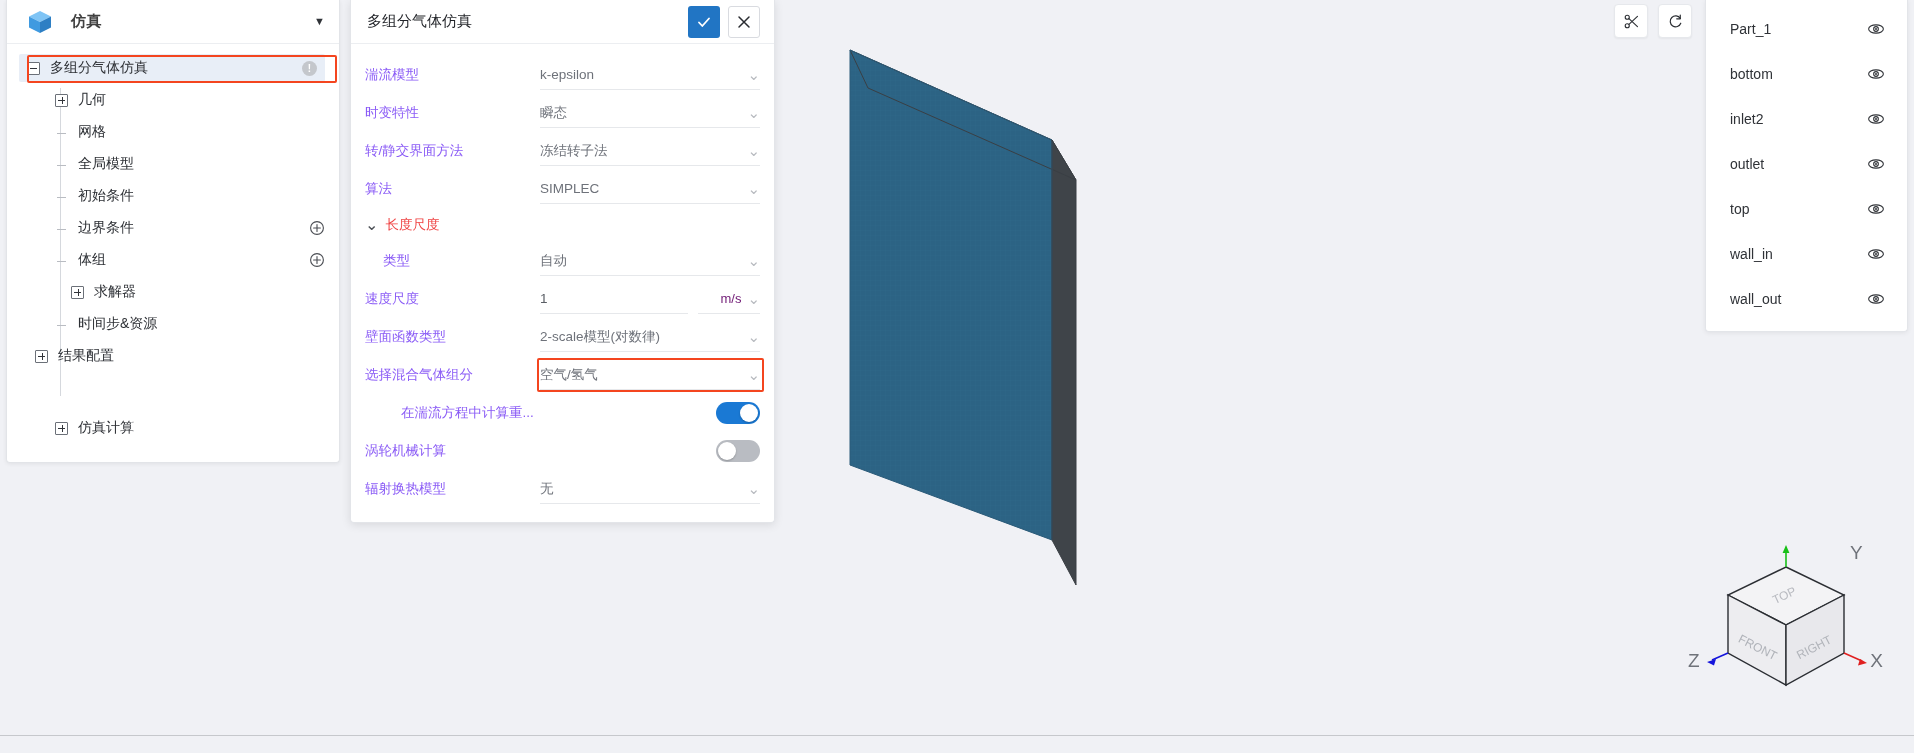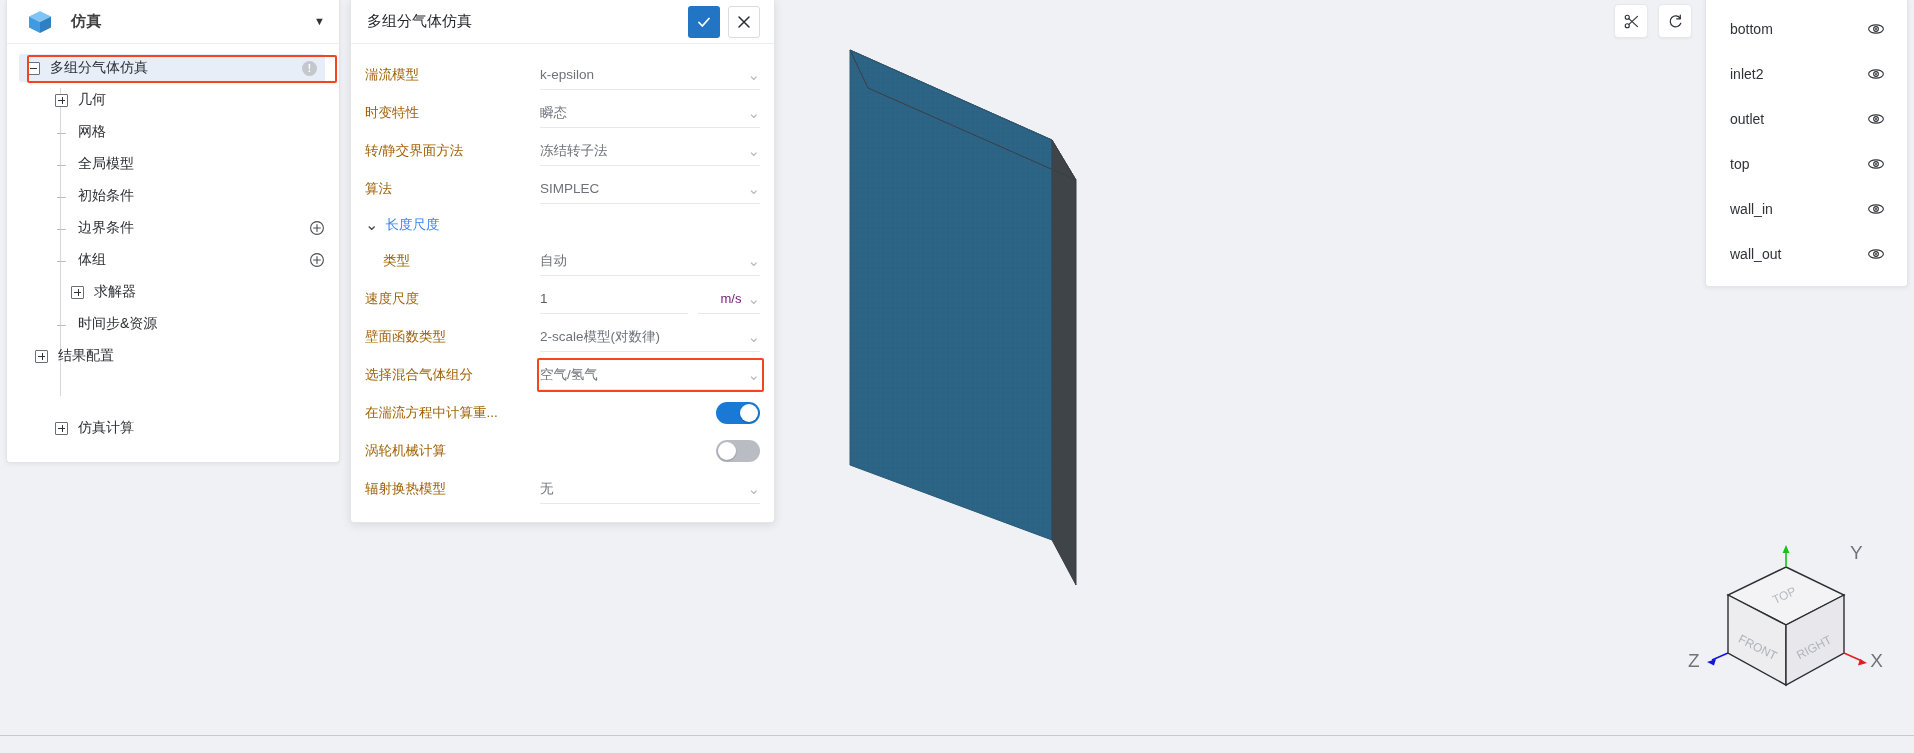--- a/index.html
+++ b/index.html
@@ -100,21 +100,21 @@
     display: flex; align-items: center; justify-content: center; cursor: pointer;
   }
   .btn-ok { background: #2175c4; color: #fff; }
   .btn-cancel { background: #fff; border: 1px solid #d9dbe0; color: #2a2c31; }
 
   .dlg-body { padding: 12px 14px 14px 14px; }
   .prop-row {
     display: flex; align-items: center; min-height: 38px;
   }
   .prop-label {
-    width: 175px; flex: 0 0 175px; font-size: 13.5px; color: #a16207;
+    width: 175px; flex: 0 0 175px; font-size: 13.5px; color: #8b5cf6;
     white-space: nowrap; overflow: hidden; text-overflow: ellipsis;
   }
   .prop-label.indent { padding-left: 18px; }
   .prop-ctrl { flex: 1 1 auto; display: flex; align-items: center; min-width: 0; }
   .select {
     flex: 1 1 auto; display: flex; align-items: center;
     border-bottom: 1px solid #e6e8eb; height: 30px; min-width: 0;
   }
   .select .val {
     font-size: 13.5px; color: #6e727a; flex: 1 1 auto;
@@ -123,21 +123,21 @@
   .chev { color: #b6b9be; font-size: 11px; flex: 0 0 auto; padding-left: 6px; }
   .select.num .val { color: #5a5e65; }
   .unit-select {
     flex: 0 0 62px; display: flex; align-items: center; justify-content: flex-end;
     border-bottom: 1px solid #e6e8eb; height: 30px; margin-left: 10px;
   }
   .unit-select .val { font-size: 13px; color: #701a75; }
 
   .group-row { display: flex; align-items: center; min-height: 34px; }
   .group-caret { color: #4e5258; font-size: 11px; margin-right: 7px; }
-  .group-title { font-size: 13.5px; color: #3b82f6; }
+  .group-title { font-size: 13.5px; color: #ef4444; }
 
   .switch {
     width: 44px; height: 22px; border-radius: 11px; position: relative;
     flex: 0 0 44px; margin-left: auto; cursor: pointer;
   }
   .switch.on { background: #1a79d4; }
   .switch.off { background: #b9bcc2; }
   .switch .knob {
     position: absolute; top: 2px; width: 18px; height: 18px; border-radius: 50%;
     background: #fff; box-shadow: 0 1px 2px rgba(0,0,0,.22);
@@ -395,21 +395,21 @@
         <div class="prop-row" style="position: relative;">
           <div class="prop-label">选择混合气体组分</div>
           <div class="prop-ctrl">
             <div class="select">
               <span class="val">空气/氢气</span>
               <span class="chev" style="font-size: 15px; line-height: 5px;">⌄</span>
             </div>
           </div>
           <div class="highlight-box" style="left: 172px; top: 2px; right: -4px; height: 34px;"></div>
         </div>
-        <div class="prop-row" style="position: relative;">
+        <div class="prop-row" style="position: relative; margin-left: 36px;">
           <div class="prop-label">在湍流方程中计算重...</div>
           <div class="prop-ctrl">
             <div class="switch on">
               <div class="knob"></div>
             </div>
           </div>
         </div>
         <div class="prop-row" style="position: relative;">
           <div class="prop-label">涡轮机械计算</div>
           <div class="prop-ctrl">
@@ -440,20 +440,28 @@
     </div>
     <div class="tb-btn">
       <svg width="17" height="17" viewBox="0 0 20 20">
         <path d="M15.6 6.4 A6.4 6.4 0 1 0 16.2 12" fill="none" stroke="#2b2e33" stroke-width="1.4" stroke-linecap="round"></path>
         <path d="M15.6 2.4 L15.6 6.8 L11.4 6.8" fill="none" stroke="#2b2e33" stroke-width="1.4" stroke-linecap="round" stroke-linejoin="round"></path>
       </svg>
     </div>
   </div>
 
   <div class="parts-panel" id="parts-host">
+      <div class="part-row">
+        <span>Part_1</span>
+        <span class="eye"><svg width="18" height="18" viewBox="0 0 20 20">
+            <ellipse cx="10" cy="10" rx="8.2" ry="4.6" fill="none" stroke="#2f3237" stroke-width="1.2"></ellipse>
+            <circle cx="10" cy="10" r="2.6" fill="none" stroke="#2f3237" stroke-width="1.2"></circle>
+            <circle cx="10" cy="10" r="1.1" fill="#2f3237"></circle>
+          </svg></span>
+      </div>
       <div class="part-row">
         <span>bottom</span>
         <span class="eye"><svg width="18" height="18" viewBox="0 0 20 20">
             <ellipse cx="10" cy="10" rx="8.2" ry="4.6" fill="none" stroke="#2f3237" stroke-width="1.2"></ellipse>
             <circle cx="10" cy="10" r="2.6" fill="none" stroke="#2f3237" stroke-width="1.2"></circle>
             <circle cx="10" cy="10" r="1.1" fill="#2f3237"></circle>
           </svg></span>
       </div>
       <div class="part-row">
         <span>inlet2</span>

